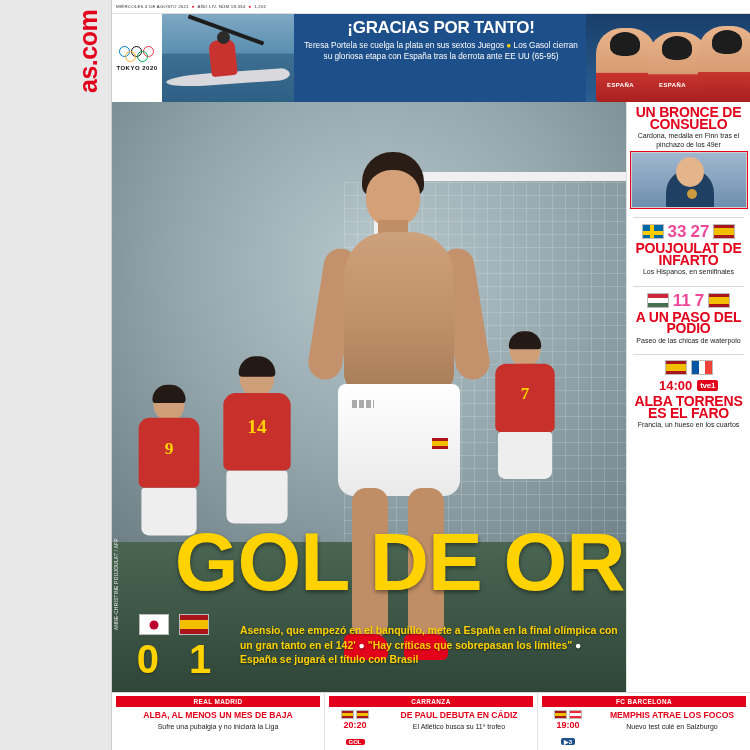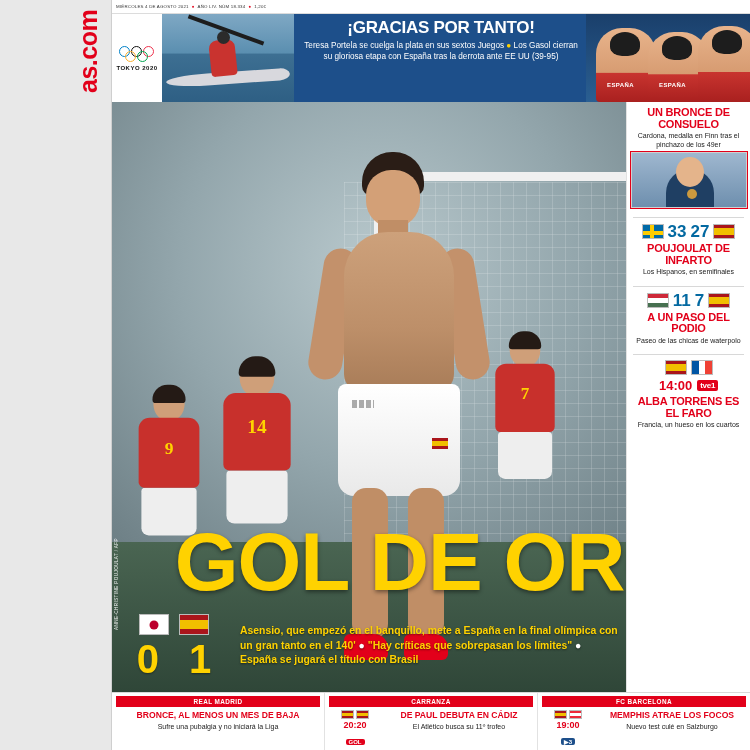--- a/index.html
+++ b/index.html
@@ -165,21 +165,21 @@
   .rail {
     position: absolute; right: 0; top: 102px;
     width: 124px; height: 590px;
     background: #ffffff;
     border-left: 1px solid #e2e2e2;
     padding: 2px 4px;
   }
   .rail-block { text-align: center; padding-bottom: 4px; }
   .rail-h {
     color: #e2001a; font-weight: bold;
-    font-size: 11px; line-height: 11.5px;
+    font-size: 14px; line-height: 11.5px;
     letter-spacing: -0.2px; margin-top: 3px;
   }
   .rail-p {
     font-size: 7px; line-height: 8.6px;
     color: #1a1a1a; margin-top: 2px; padding: 0 2px;
   }
   .rail-photo {
     width: 116px; height: 56px;
     background: linear-gradient(180deg,#9fb7cf 0%, #6e8fae 100%);
     border: 1px solid #d0d0d0;
@@ -210,21 +210,21 @@
   }
   .flag.se { background: #006aa7; }
   .flag.se:before { content:""; position:absolute; left:7px; top:0; width:4px; height:15px; background:#fecc00;}
   .flag.se:after  { content:""; position:absolute; left:0; top:6px; width:22px; height:4px; background:#fecc00;}
   .flag.es { background: linear-gradient(180deg,#aa151b 25%, #f1bf00 25%, #f1bf00 75%, #aa151b 75%); }
   .flag.hu { background: linear-gradient(180deg,#ce2939 33%, #ffffff 33%, #ffffff 66%, #477050 66%); }
   .flag.fr { background: linear-gradient(90deg,#0055a4 33%, #ffffff 33%, #ffffff 66%, #ef4135 66%); }
   .flag.jp { background:#fff; }
   .flag.jp:after { content:""; position:absolute; left:50%; top:50%; transform:translate(-50%,-50%); width:9px; height:9px; background:#bc002d; border-radius:50%;}
   .score-num {
-    font-size: 17px; font-weight: bold; color: #0369a1; line-height: 17px;
+    font-size: 17px; font-weight: bold; color: #ec4899; line-height: 17px;
   }
   .time-row {
     display:flex; align-items:center; justify-content:center; gap:5px; margin-top:3px;
   }
   .time-val { font-size: 13px; font-weight:bold; color:#e2001a; }
   .tv-badge {
     font-size: 8px; font-weight: bold; color:#fff; background:#e2001a;
     padding: 1px 3px; border-radius: 2px; letter-spacing:-0.3px;
   }
 
@@ -423,21 +423,21 @@
         <div class="kayak-paddle"></div>
         <div class="kayak-athlete"></div>
         <div class="kayak-head"></div>
       </div>
 
       <div class="topstrip-text">
         <div class="topstrip-title">¡GRACIAS POR TANTO!</div>
         <div class="topstrip-sub">
           <span>Teresa Portela se cuelga la plata en sus sextos Juegos</span>
           <span class="bull">●</span>
-          <span>Los Gasol cierran su gloriosa etapa con España tras la derrota ante EE UU (39-95)</span>
+          <span>Los Gasol cierran su gloriosa etapa con España tras la derrota ante EE UU (65-95)</span>
         </div>
       </div>
 
       <div class="swim-photo">
         <div class="swimmer s1">
           <div class="cap"></div>
           <div class="badge">ESPAÑA</div>
         </div>
         <div class="swimmer s2">
           <div class="cap"></div>
@@ -513,21 +513,21 @@
           <div class="matchflags">
             <div class="flag jp"></div>
             <div class="flag es"></div>
           </div>
           <div class="matchscore">
             <span>0</span>
             <span>1</span>
           </div>
         </div>
         <div class="summary-text">
-          <span>Asensio, que empezó en el banquillo, mete a España en la final olímpica con un gran tanto en el 140'</span>
+          <span>Asensio, que empezó en el banquillo, mete a España en la final olímpica con un gran tanto en el 142'</span>
           <span class="bull">●</span>
           <span>"Hay críticas que sobrepasan los límites"</span>
           <span class="bull">●</span>
           <span>España se jugará el título con Brasil</span>
         </div>
       </div>
     </div>
 
     <div class="rail">
 
@@ -582,21 +582,21 @@
         <div class="rail-p">Francia, un hueso en los cuartos</div>
       </div>
     </div>
 
     <div class="bottom">
 
       <div class="bcol">
         <div class="bcol-head">REAL MADRID</div>
         <div class="bcol-body">
           <div style="flex:1">
-            <div class="bcol-title">BRONCE, AL MENOS UN MES DE BAJA</div>
+            <div class="bcol-title">ALBA, AL MENOS UN MES DE BAJA</div>
             <div class="bcol-sub">Sufre una pubalgia y no iniciará la Liga</div>
           </div>
         </div>
       </div>
 
       <div class="bcol">
         <div class="bcol-head">CARRANZA</div>
         <div class="bcol-body">
           <div class="bmini">
             <div class="flags">

